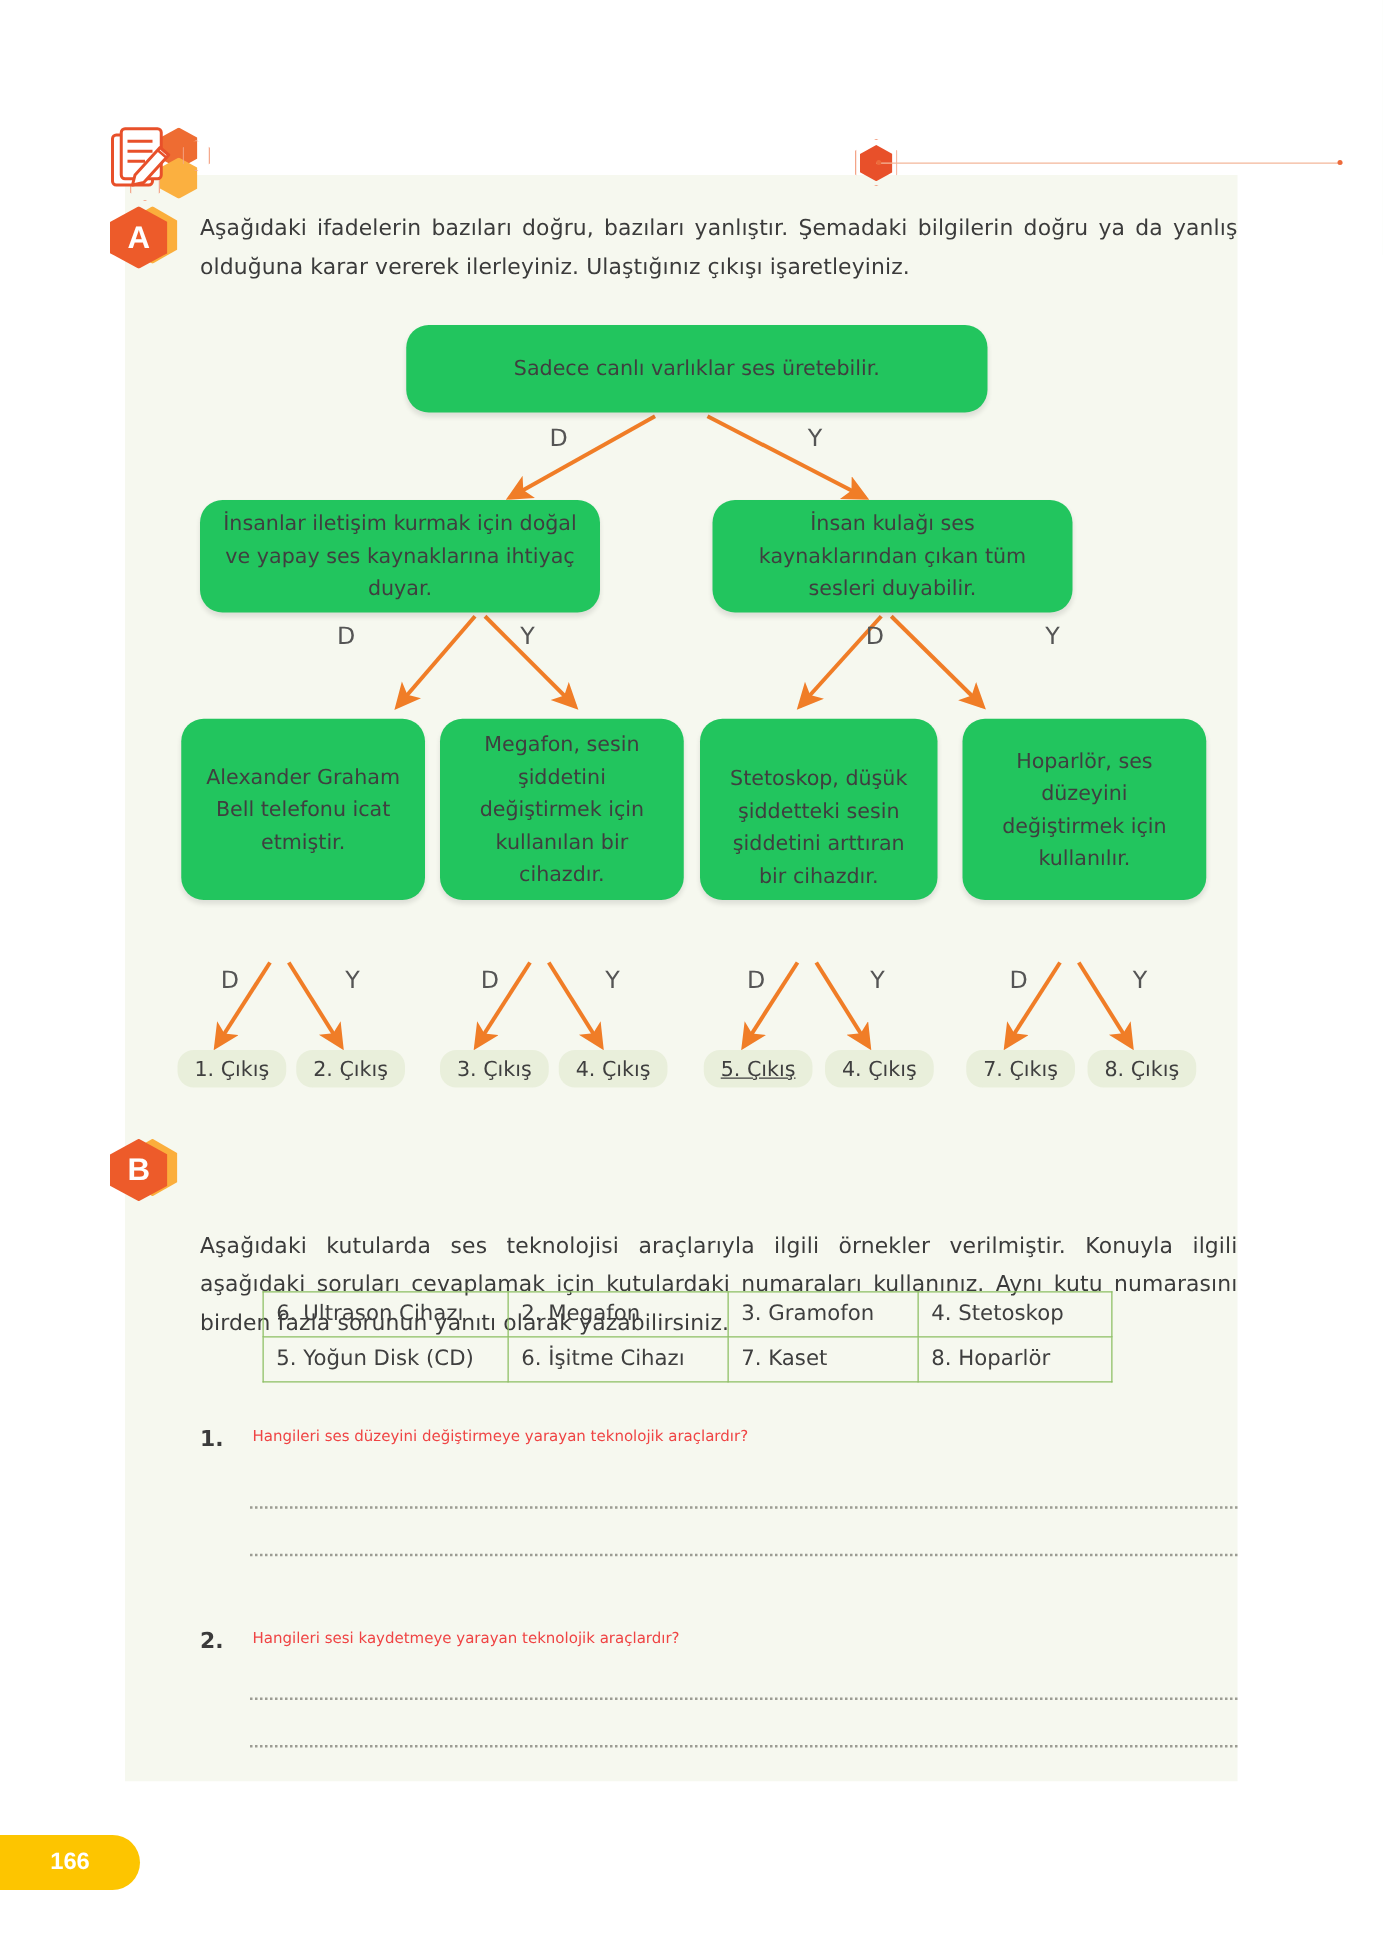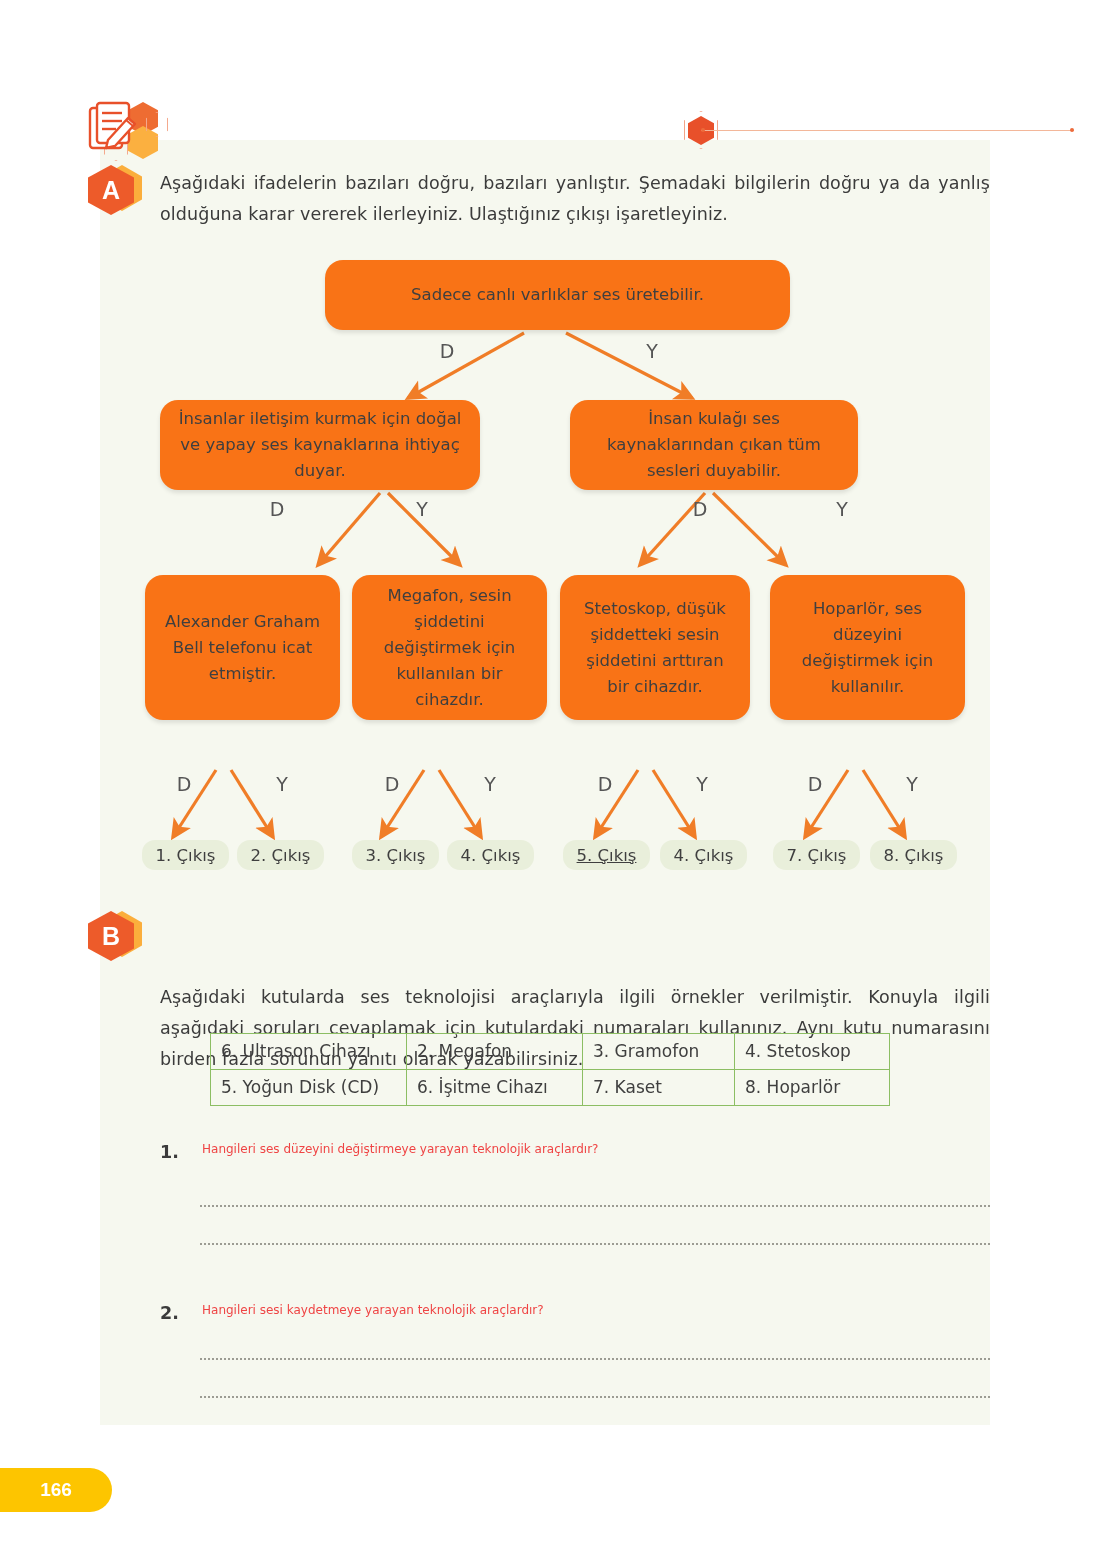--- a/index.html
+++ b/index.html
@@ -111,21 +111,21 @@
     text-align: justify;
     letter-spacing: .1px;
   }
   #intro-a { left: 160px; top: 168px; width: 830px; }
   #intro-b { left: 160px; top: 962px; width: 830px; margin-top: 20px; }
 
   
   .flow { position: absolute; left: 100px; top: 240px; width: 890px; height: 640px; }
   .fbox {
     position: absolute;
-    background: #f97316;
+    background: #22c55e;
     border-radius: 18px;
     box-shadow: 0 3px 4px rgba(0,0,0,.10);
     display: flex; align-items: center; justify-content: center;
     text-align: center;
     font-family: "DejaVu Sans", sans-serif;
     font-size: 16.5px;
     line-height: 26px;
     color: #3f3f3f;
     padding: 6px 14px;
   }
@@ -281,21 +281,21 @@
     <div class="dy" style="left:310px; top:258px;">Y</div>
     <div class="dy" style="left:588px; top:258px;">D</div>
     <div class="dy" style="left:730px; top:258px;">Y</div>
 
     <div class="fbox" style="left:45px; top:335px; width:195px; height:145px;">
       <span>Alexander Graham Bell telefonu icat etmiştir.</span>
     </div>
     <div class="fbox" style="left:252px; top:335px; width:195px; height:145px;">
       <span>Megafon, sesin şiddetini değiştirmek için kullanılan bir cihazdır.</span>
     </div>
-    <div class="fbox" style="left:460px; top:335px; width:190px; height:145px;">
+    <div class="fbox" style="left:460px; top:335px; width:190px; height:145px;align-items:flex-end;">
       <span>Stetoskop, düşük şiddetteki sesin şiddetini arttıran bir cihazdır.</span>
     </div>
     <div class="fbox" style="left:670px; top:335px; width:195px; height:145px;">
       <span>Hoparlör, ses düzeyini değiştirmek için kullanılır.</span>
     </div>
 
     <div class="dy" style="left:72px;  top:533px;">D</div>
     <div class="dy" style="left:170px; top:533px;">Y</div>
     <div class="dy" style="left:280px; top:533px;">D</div>
     <div class="dy" style="left:378px; top:533px;">Y</div>

